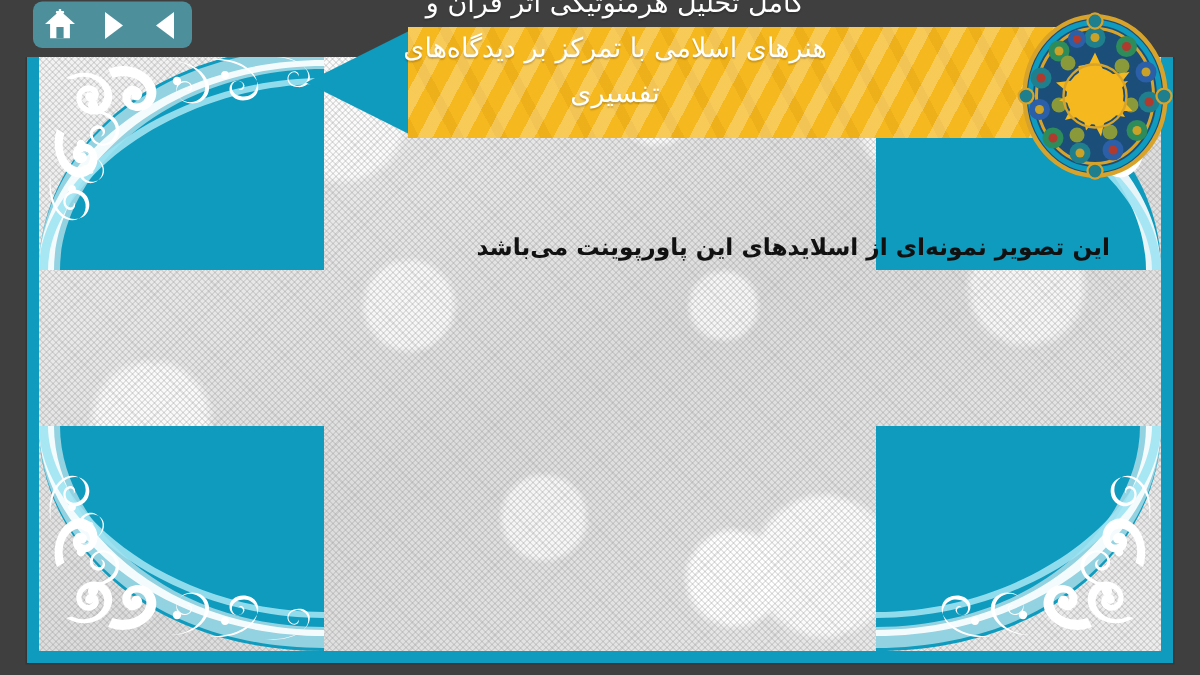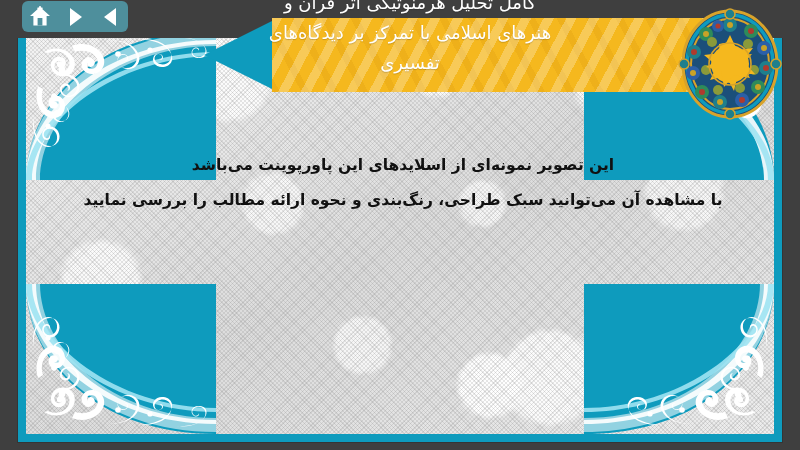--- a/index.html
+++ b/index.html
@@ -111,21 +111,21 @@
   }
 
   
   .medallion{
     position:absolute;right:18px;top:8px;width:104px;height:112px;z-index:25;
   }
 
   
   .body-copy{
     position:absolute;left:40px;right:34px;top:118px;
-    text-align:center;direction:rtl;
+    text-align:right;direction:rtl;
     color:#111111;
     font-size:15.5px;
     line-height:35px;
     font-weight:700;
     z-index:15;
   }
   .body-copy p{margin:0;}
 </style>
 </head>
 <body>
@@ -227,21 +227,20 @@
             <circle cx="92" cy="24" r="2.8"></circle>
             <circle cx="124" cy="20" r="2.6"></circle>
             <circle cx="28" cy="66" r="2.8"></circle>
             <path d="M30,46 c8,-4 18,-2 22,5 c4,7 0,15 -8,16 c-6,1 -11,-4 -10,-9 c1,-4 6,-6 9,-3 c2,2 1,6 -2,6 c2,-1 2,-4 0,-5 c-3,-1 -6,2 -5,5 c1,4 6,6 10,4 c6,-3 7,-11 2,-15 c-5,-5 -13,-6 -18,-4 z"></path>
           </g>
         </svg>
       </div>
 
       <div class="body-copy">
         <p>این تصویر نمونه‌ای از اسلایدهای این پاورپوینت می‌باشد</p>
-        <p>با مشاهده آن می‌توانید سبک طراحی، رنگ‌بندی و نحوه ارائه مطالب را بررسی نمایید</p>
       </div>
     </div>
   </div>
 
   <div class="banner">
     <div class="banner-arrow"></div>
     <div class="banner-body"></div>
   </div>
 
   <div class="title-text">کامل تحلیل هرمنوتیکی اثر قرآن و

